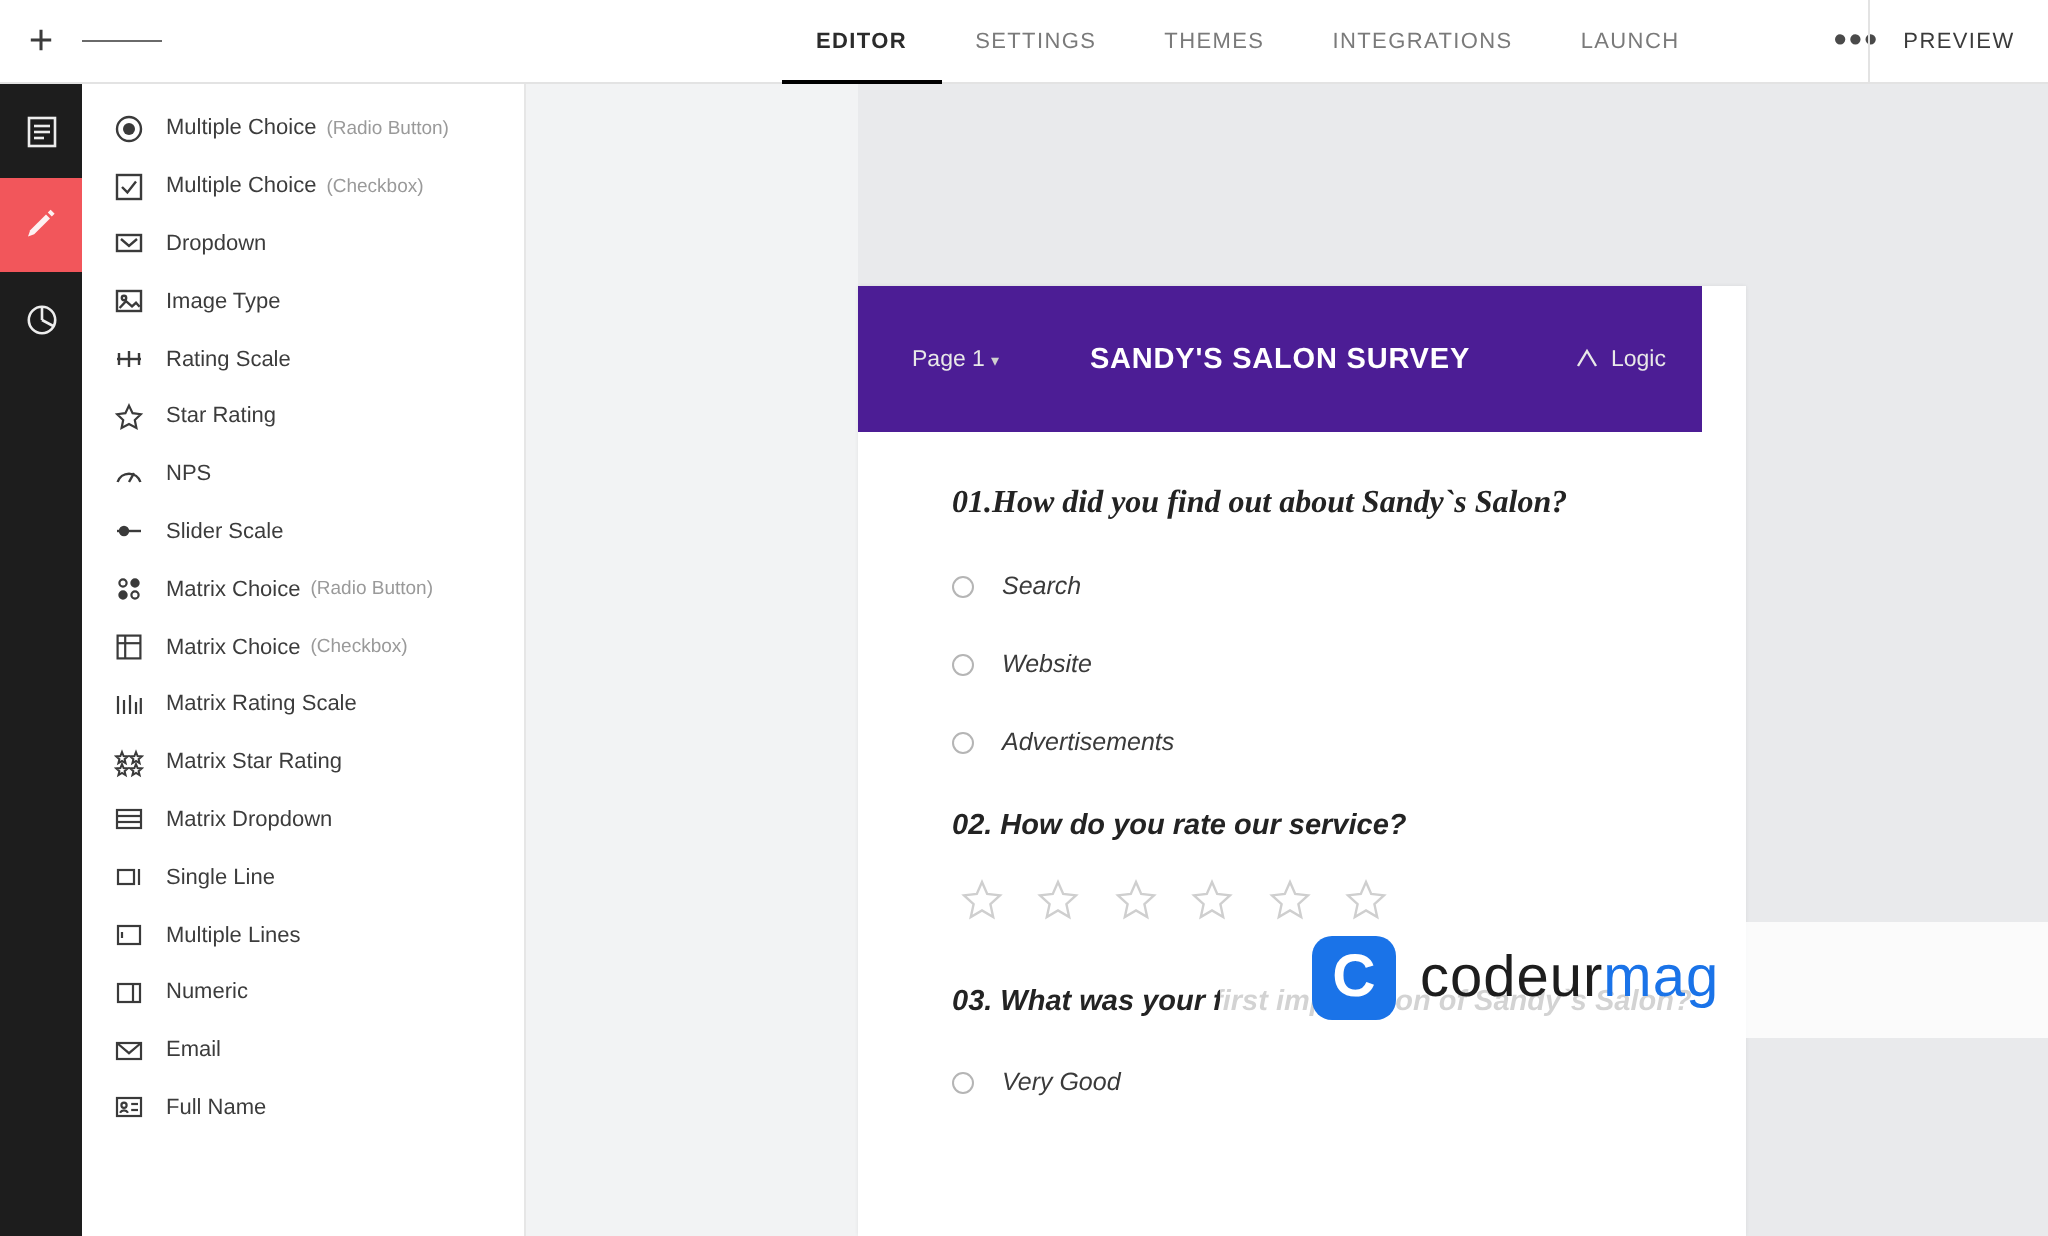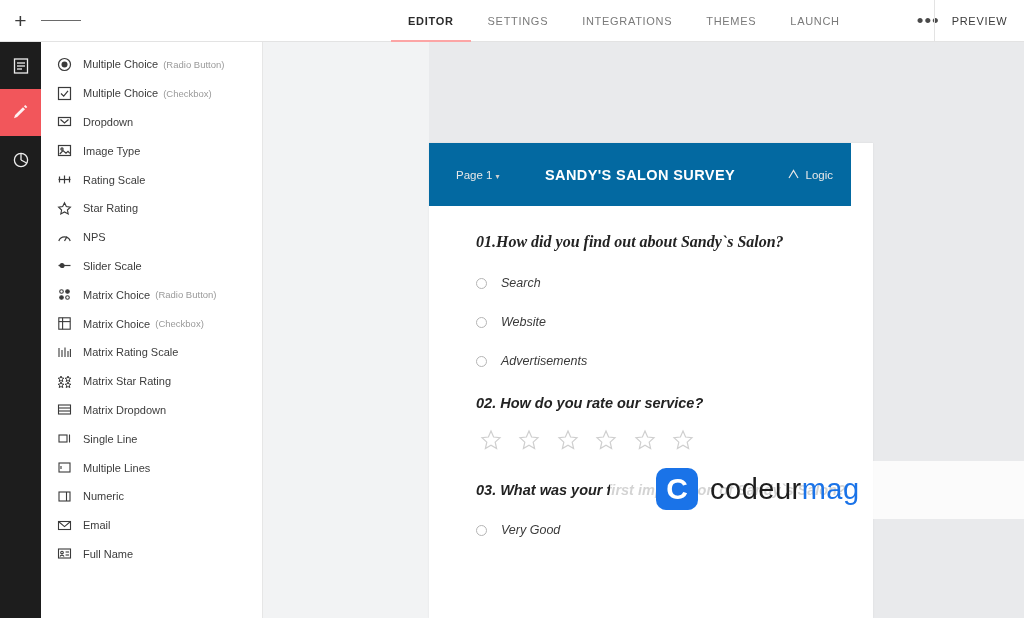--- a/index.html
+++ b/index.html
@@ -51,21 +51,21 @@
     font-size: 11px;
     letter-spacing: .7px;
     color: #7a7a7a;
     padding: 0 17px;
     height: 42px;
     line-height: 42px;
     cursor: pointer;
   }
   .tab.active {
     color: #2b2b2b;
-    border-bottom: 2px solid #fca5a5;
+    border-bottom: 2px solid #000000;
     font-weight: bold;
   }
   .dots {
     margin-left: 60px;
     font-size: 19px; color: #4a4a4a;
     letter-spacing: 1px;
     cursor: pointer;
     line-height: 10px;
   }
   .preview-btn {
@@ -135,22 +135,22 @@
   .survey-card {
     position: absolute;
     left: 166px; top: 101px;
     width: 444px;
     min-height: 475px;
     background: #ffffff;
     box-shadow: 0 0 2px rgba(0,0,0,.07);
   }
   .survey-header {
     position: relative;
-    height: 63px;
-    background: #0369a1;
+    height: 73px;
+    background: #4c1d95;
     width: 422px;
     display: flex; align-items: center;
     color: #fff;
   }
   .page-sel {
     font-size: 11.5px;
     margin-left: 27px;
     color: #e8e8e8;
     cursor: pointer;
   }
@@ -241,22 +241,22 @@
       <span>+</span>
     </div>
     <div class="hamburger">
       <span></span>
         <span></span>
         <span></span>
     </div>
     <div class="tabs">
       <div class="tab active">EDITOR</div>
       <div class="tab">SETTINGS</div>
+      <div class="tab">THEMES</div>
       <div class="tab">INTEGRATIONS</div>
-      <div class="tab">THEMES</div>
       <div class="tab">LAUNCH</div>
       <div class="dots">•••</div>
     </div>
     <div class="preview-btn">PREVIEW</div>
   </div>
 
   <div class="rail">
     <div class="rail-item">
       <svg class="rail-ic" width="18" height="18" viewBox="0 0 18 18" fill="none" stroke="#fff" stroke-width="1.3">
         <rect x="2.5" y="2" width="13" height="14"></rect>

